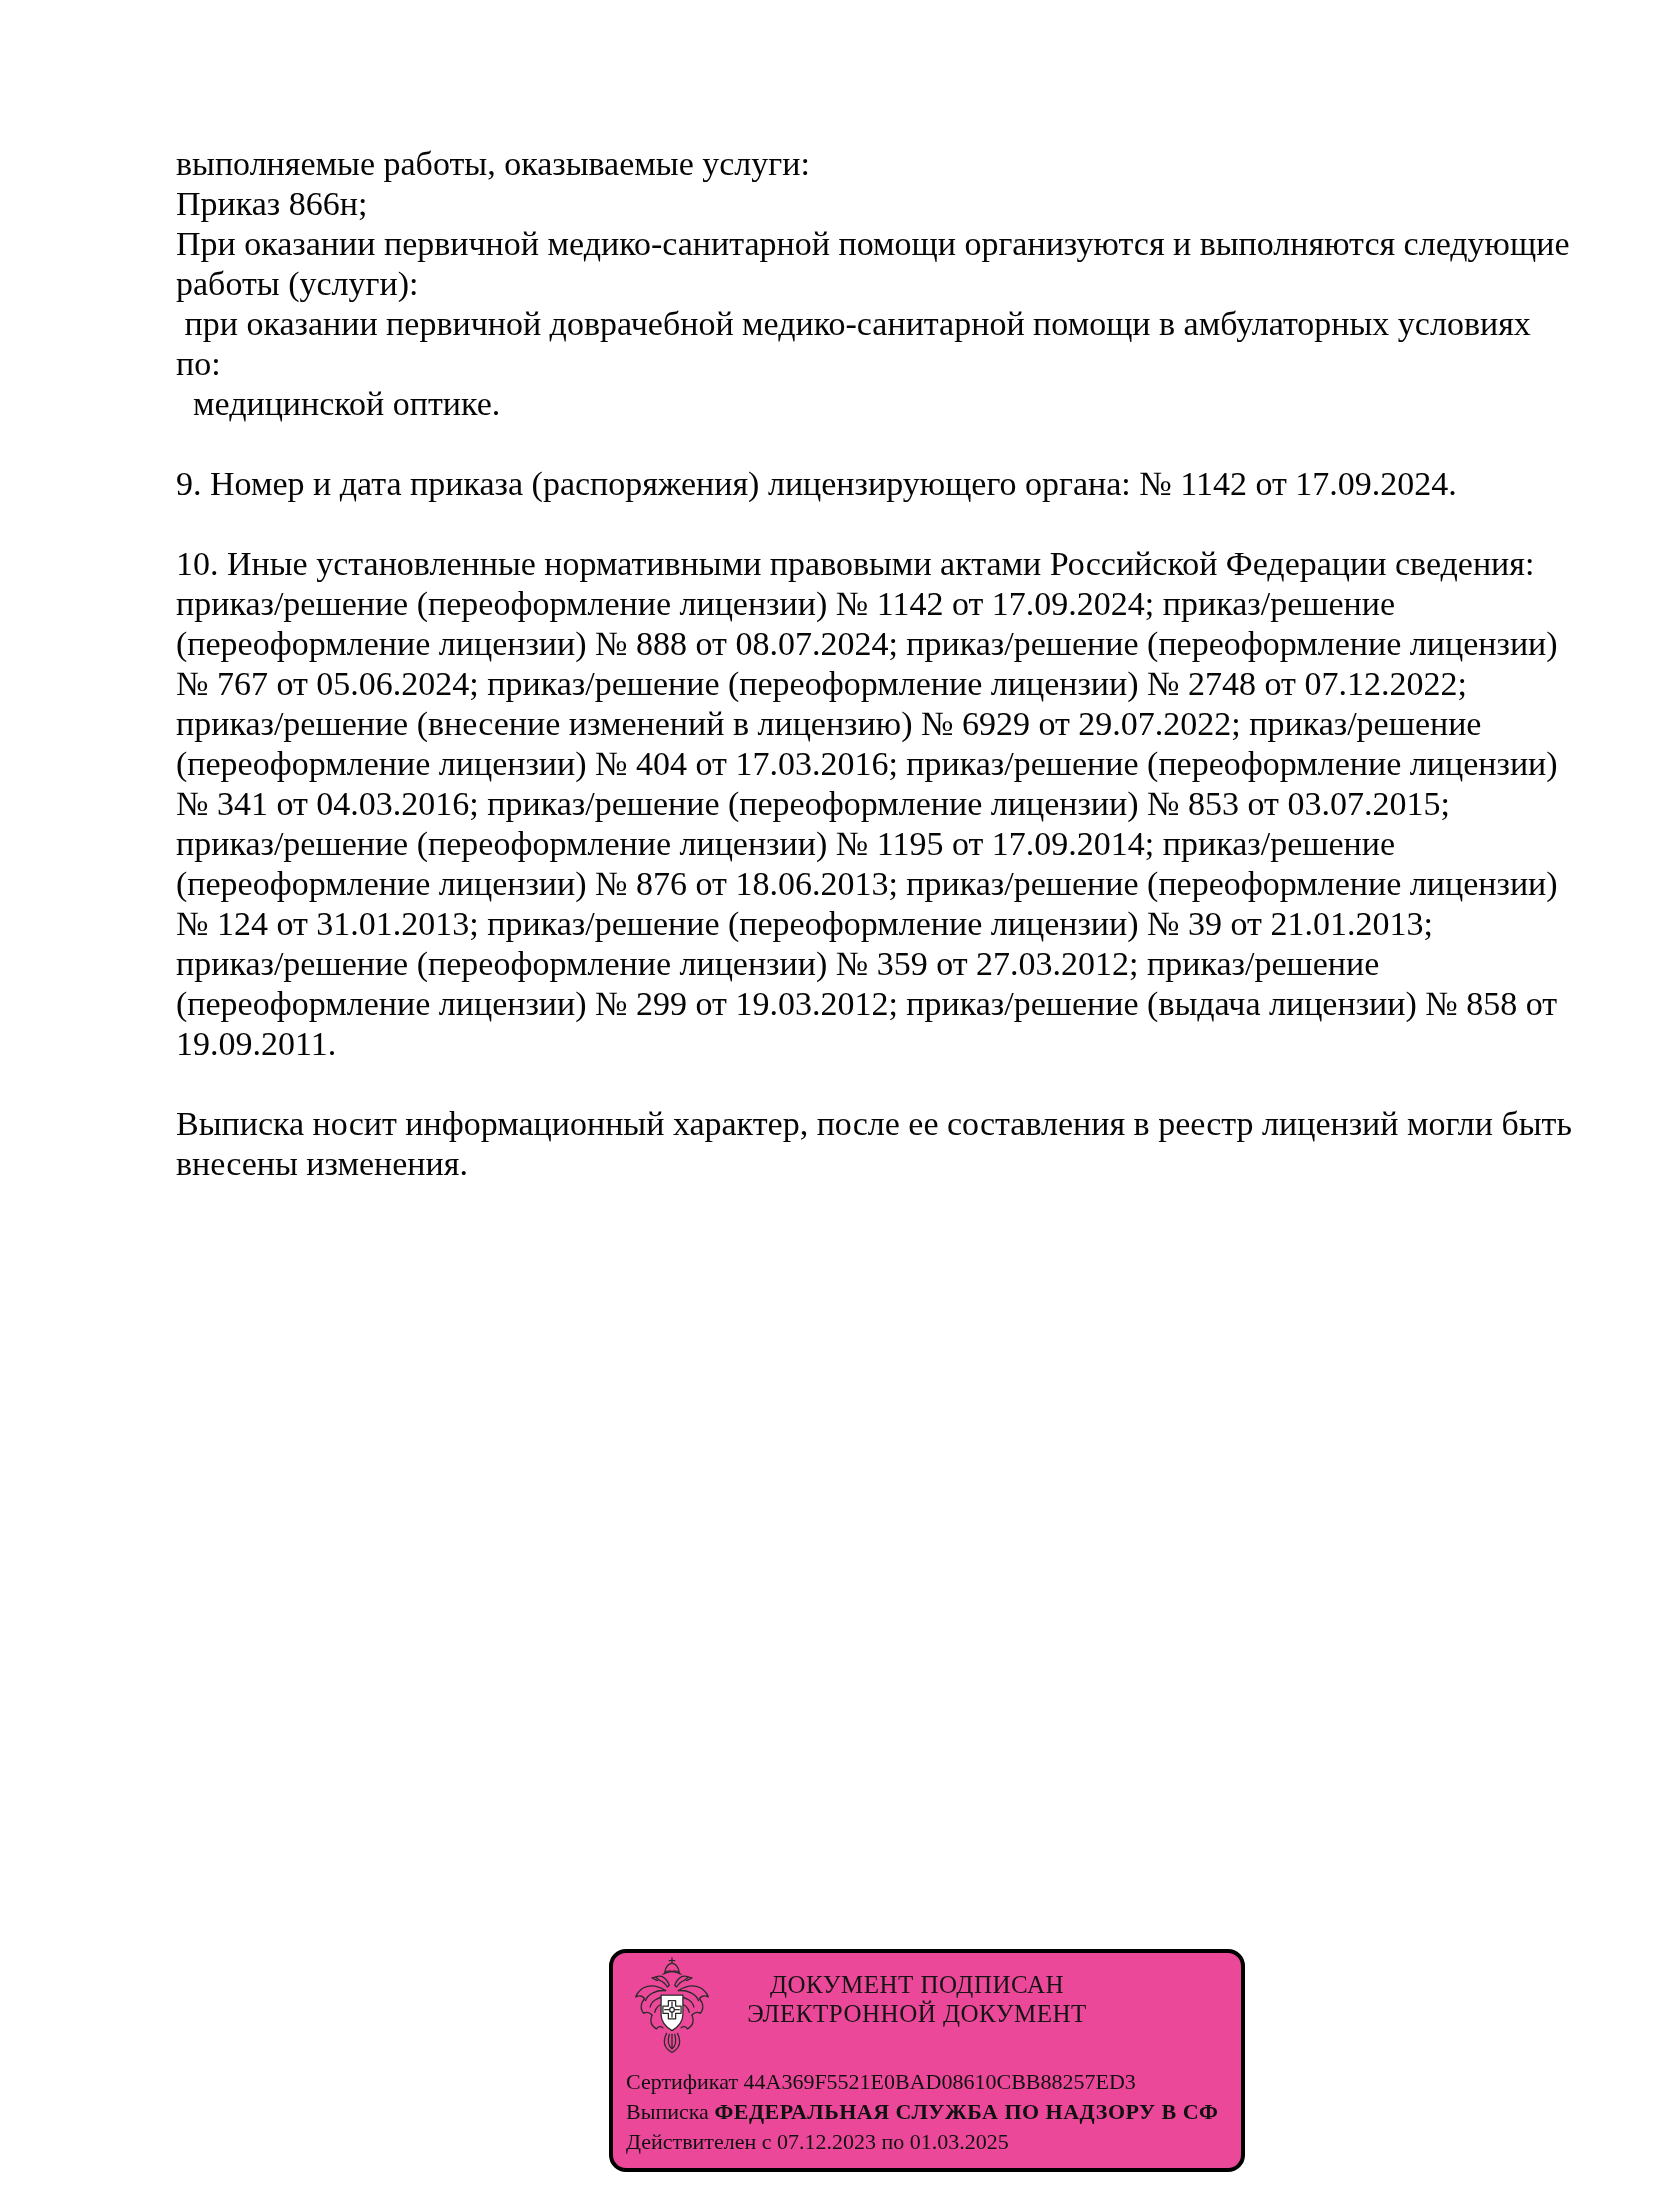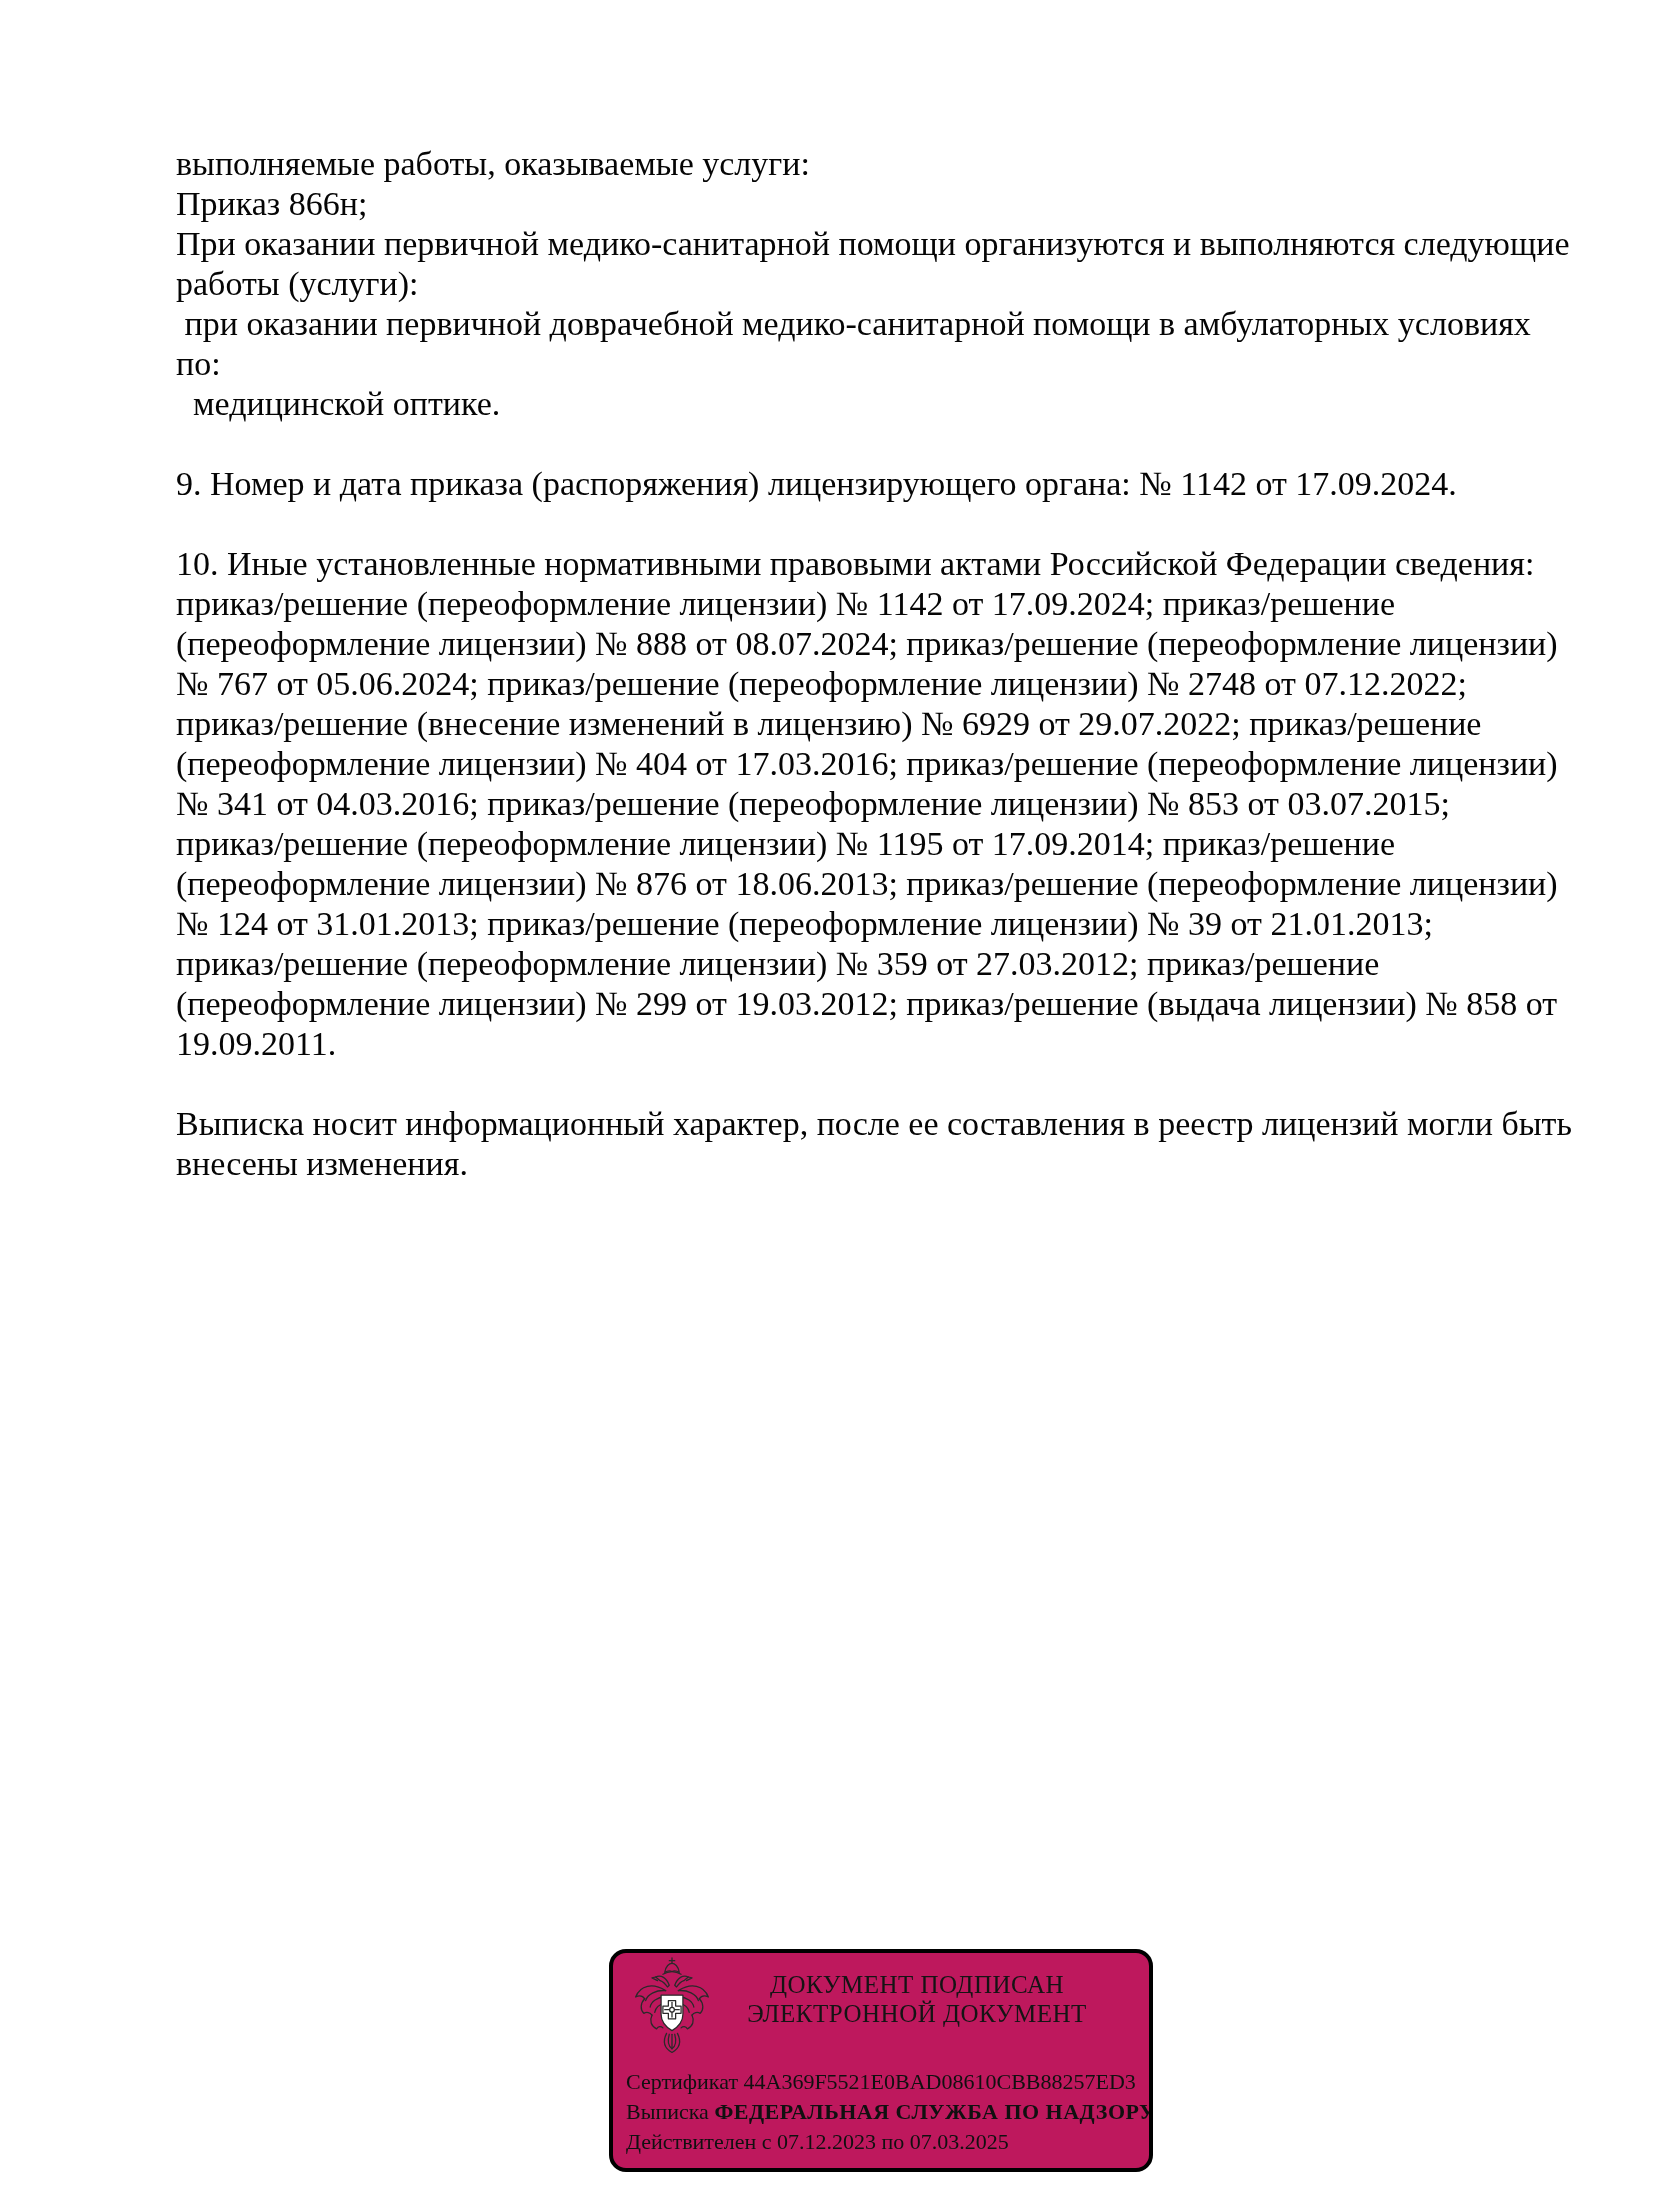--- a/index.html
+++ b/index.html
@@ -23,26 +23,26 @@
     white-space: pre;
     color: #050505;
   }
   .text-block .line { min-height: 40px; }
 
   
   .stamp {
     position: absolute;
     left: 609px;
     top: 1949px;
-    width: 544px;
+    width: 636px;
     height: 223px;
     box-sizing: border-box;
     border: 4px solid #000000;
     border-radius: 17px;
-    background: #be185d;
+    background: #ec4899;
     overflow: hidden;
   }
   .stamp-emblem {
     position: absolute;
     left: 18px;
     top: 4px;
     width: 82px;
     height: 100px;
   }
   .stamp-emblem svg { width: 100%; height: 100%; }
@@ -125,18 +125,18 @@
     </div>
 
     <div class="stamp-title">
       <div>ДОКУМЕНТ ПОДПИСАН</div>
       <div>ЭЛЕКТРОННОЙ ДОКУМЕНТ</div>
     </div>
 
     <div class="stamp-info">
       <div><span>Сертификат</span> <span>44A369F5521E0BAD08610CBB88257ED3</span></div>
       <div><span>Выписка</span> <span class="owner-value">ФЕДЕРАЛЬНАЯ СЛУЖБА ПО НАДЗОРУ В СФ</span></div>
-      <div>Действителен с 07.12.2023 по 07.03.2025</div>
+      <div>Действителен с 07.12.2023 по 01.03.2025</div>
     </div>
 
   </div>
 
 </div>
 
 </body></html>

